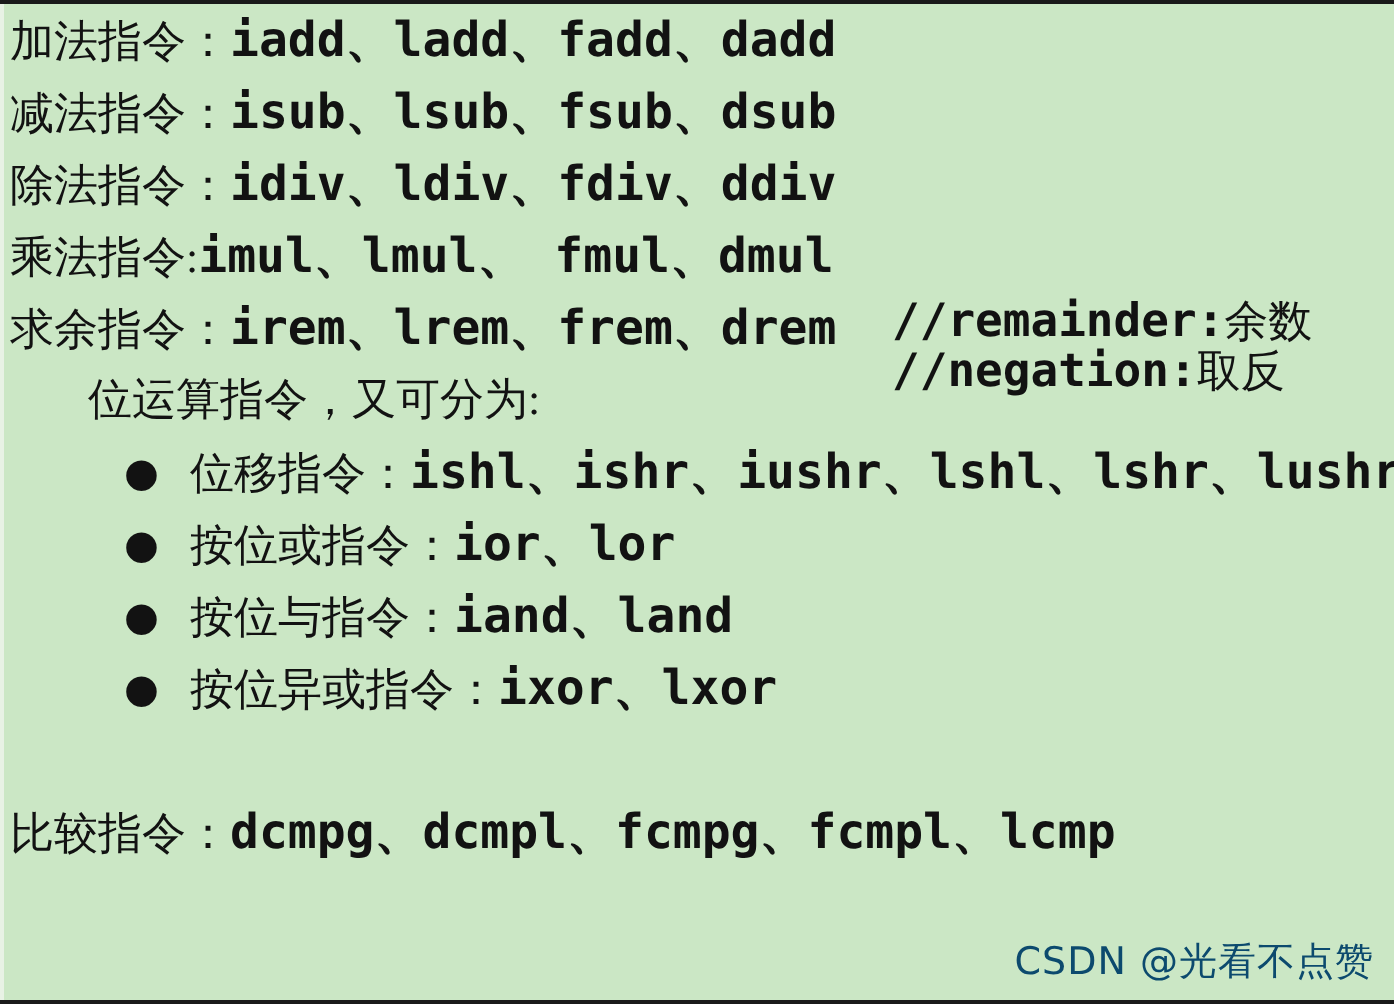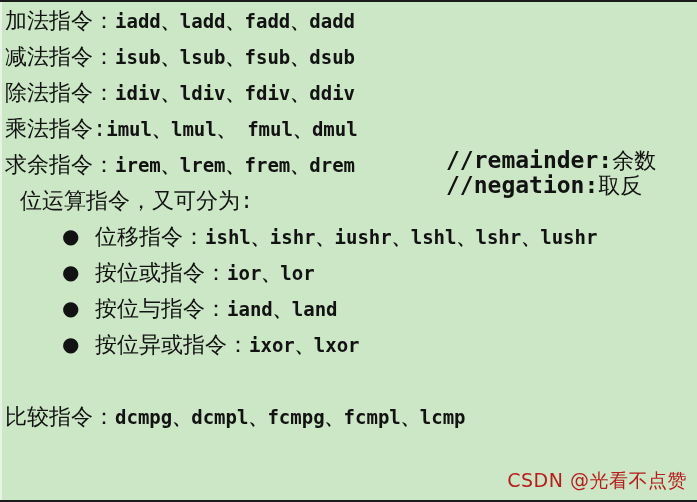--- a/index.html
+++ b/index.html
@@ -36,26 +36,26 @@
     position: relative;
     height: 36px;
     line-height: 36px;
     white-space: nowrap;
     color: #121212;
     font-size: 23px;
     font-family: "DejaVu Sans Mono", "Liberation Mono", monospace;
     letter-spacing: 0px;
   }
   .line .lbl {
-    font-family: Liberation Mono, monospace;
+    font-family: Liberation Serif, serif;
     font-size: 22px;
   }
   .line .ops {
     font-family: "DejaVu Sans Mono", "Liberation Mono", monospace;
-    font-size: 19px;
+    font-size: 24px;
     font-weight: 700;
   }
   .toplines .line {
     padding-left: 5px;
   }
   .comment {
     position: absolute;
     font-family: "DejaVu Sans Mono", "Liberation Mono", monospace;
     font-size: 23px;
     font-weight: 700;
@@ -87,21 +87,21 @@
   }
   .spacer {
     height: 36px;
   }
   .watermark {
     position: absolute;
     right: 10px;
     bottom: 6px;
     font-family: "DejaVu Sans", "Liberation Sans", sans-serif;
     font-size: 19px;
-    color: #b91c1c;
+    color: #0c4a6e;
     white-space: nowrap;
     z-index: 2;
     letter-spacing: 0.5px;
   }
 </style>
 </head>
 <body>
 
 <div id="slide">
 
@@ -118,21 +118,21 @@
         <span class="lbl">除法指令：</span><span class="ops">idiv、ldiv、fdiv、ddiv</span>
       </div>
       <div class="line">
         <span class="lbl">乘法指令:</span><span class="ops">imul、lmul、 fmul、dmul</span>
       </div>
       <div class="line">
         <span class="lbl">求余指令：</span><span class="ops">irem、lrem、frem、drem</span>
       </div>
     </div>
 
-    <div class="line" style="padding-left:20px;">
+    <div class="line" style="padding-left:20px;margin-left:24px;">
       <span class="lbl">位运算指令，又可分为:</span>
     </div>
 
     <ul class="bullets">
       <li class="line">
         <span class="dot">●</span>
         <span class="lbl">位移指令：</span><span class="ops">ishl、ishr、iushr、lshl、lshr、lushr</span>
       </li>
       <li class="line">
         <span class="dot">●</span>

